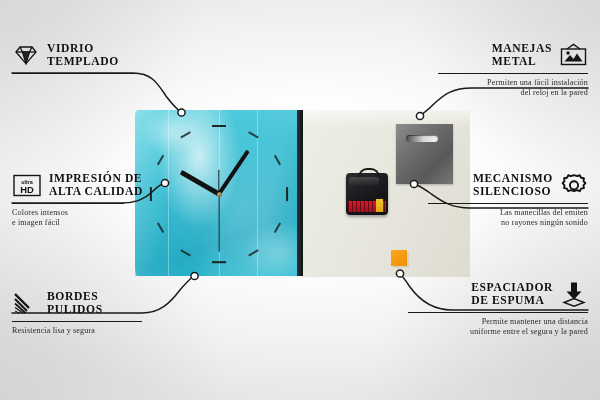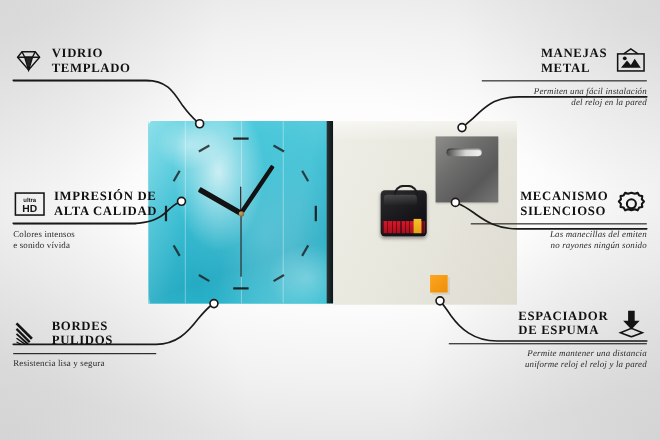--- a/index.html
+++ b/index.html
@@ -93,21 +93,21 @@
   .co-head{display:flex;align-items:center;gap:7px;}
   .co-title{font-family:"Liberation Serif",serif;font-weight:bold;font-size:11.6px;
     letter-spacing:.6px;color:#111;line-height:13.4px;text-transform:uppercase;}
   .co-rule{height:1.4px;background:#1a1a1a;margin-top:4px;}
   .co-sub{font-family:"Liberation Serif",serif;font-size:8.1px;color:#2b2b2b;
     line-height:10.2px;margin-top:3.5px;letter-spacing:.15px;}
   .left .co-head{justify-content:flex-start;}
   .left .co-title{text-align:left;}
   .right .co-head{justify-content:flex-end;}
   .right .co-title{text-align:left;}
-  .right .co-sub{text-align:right;font-style:italic;}
+  .right .co-sub{text-align:right;}
   .ico{flex:0 0 auto;display:block;}
 
   
   #wires{position:absolute;left:0;top:0;width:600px;height:400px;pointer-events:none;}
 </style>
 </head>
 <body>
 
 <div id="stage">
 
@@ -214,21 +214,21 @@
         <text x="15" y="20" font-family="Liberation Sans, sans-serif" font-size="9.4" font-weight="bold" fill="#141414" text-anchor="middle">HD</text>
       </svg>
       <div class="co-title">
         <div>IMPRESIÓN DE</div>
         <div>ALTA CALIDAD</div>
       </div>
     </div>
     <div class="co-rule" style="width:112px;"></div>
     <div class="co-sub">
       <div>Colores intensos</div>
-      <div>e sonido vívida</div>
+      <div>e imagen fácil</div>
     </div>
   </div>
 
   <div class="callout left" style="left:12px;top:290px;width:170px;">
     <div class="co-head">
       <svg class="ico" width="28" height="23" viewBox="0 0 28 23">
         <g stroke="#141414" stroke-linecap="butt">
           <path d="M3,2 L17,16" stroke-width="2.4"></path>
           <path d="M3,7 L15,19" stroke-width="2"></path>
           <path d="M3,11.5 L13.5,21" stroke-width="1.7"></path>
@@ -295,17 +295,17 @@
       </div>
       <svg class="ico" width="28" height="26" viewBox="0 0 28 26">
         <path d="M11,1.5 h6 v9 h4.5 l-7.5,8 -7.5,-8 H11 z" fill="#141414"></path>
         <path d="M4,21.5 L14,17.5 L24,21.5 L14,25.2 Z" fill="none" stroke="#141414" stroke-width="1.4"></path>
         <path d="M4,21.5 v1.6 L14,26.8 v-1.6 z" fill="#141414" opacity=".0"></path>
       </svg>
     </div>
     <div class="co-rule" style="width:180px;margin-left:auto;"></div>
     <div class="co-sub">
       <div>Permite mantener una distancia</div>
-      <div>uniforme reloj el reloj y la pared</div>
+      <div>uniforme entre el segura y la pared</div>
     </div>
   </div>
 
 </div>
 
 </body></html>

